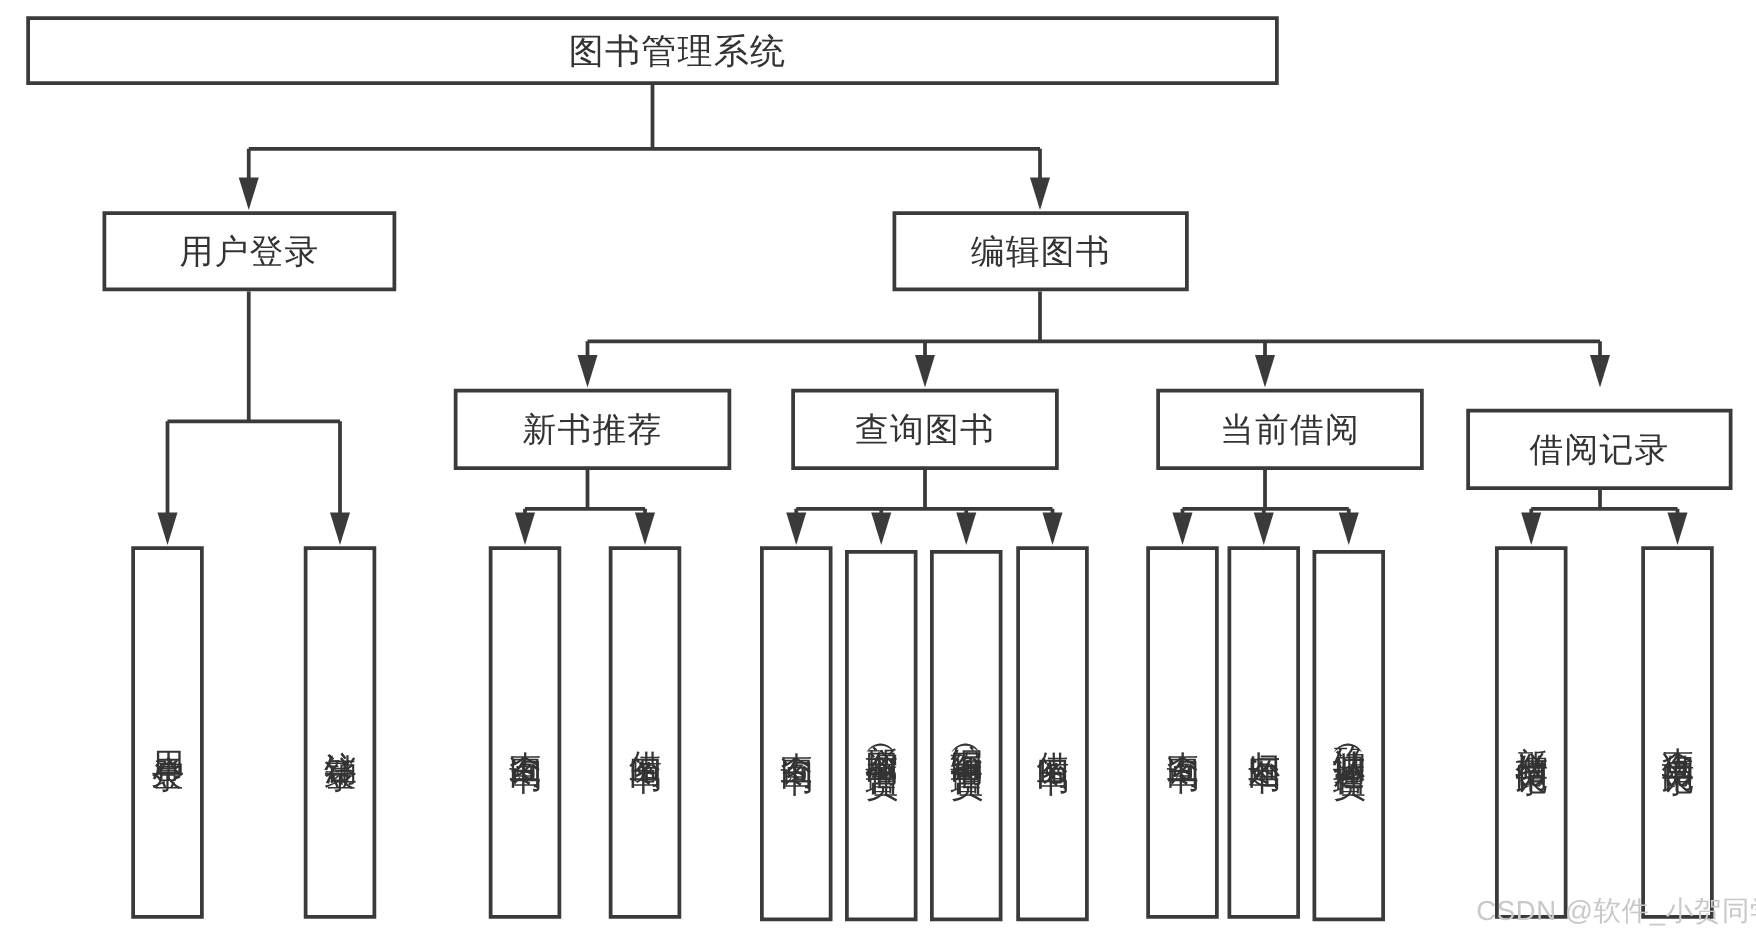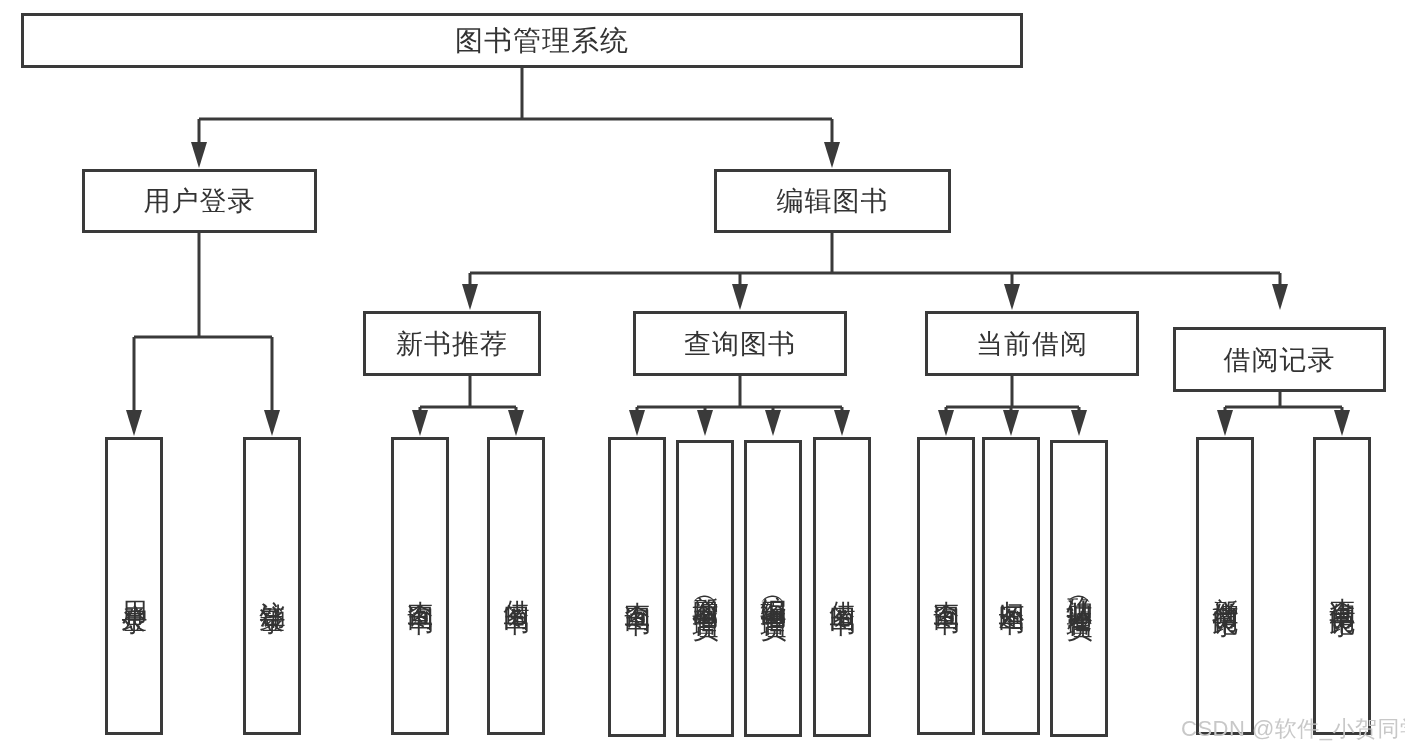--- a/index.html
+++ b/index.html
@@ -112,21 +112,21 @@
     <span>图书管理系统</span>
   </div>
 
   <div class="node node--h" style="left:82px; top:169px; width:235px; height:64px;">
     <span>用户登录</span>
   </div>
   <div class="node node--h" style="left:714px; top:169px; width:237px; height:64px;">
     <span>编辑图书</span>
   </div>
 
-  <div class="node node--h" style="left:363px; top:311px; width:178px; height:65px;">
+  <div class="node node--h" style="left:363px; top:311px; width:222px; height:65px;">
     <span>新书推荐</span>
   </div>
   <div class="node node--h" style="left:633px; top:311px; width:214px; height:65px;">
     <span>查询图书</span>
   </div>
   <div class="node node--h" style="left:905px; top:311px; width:214px; height:65px;margin-left:20px;">
     <span>当前借阅</span>
   </div>
   <div class="node node--h" style="left:1173px; top:327px; width:213px; height:65px;">
     <span>借阅记录</span>

